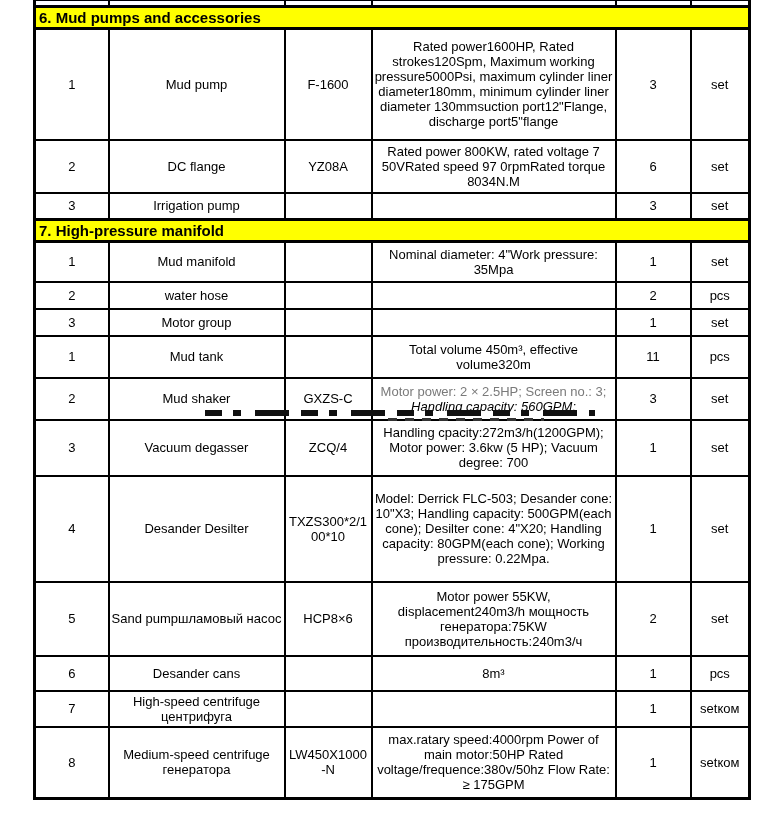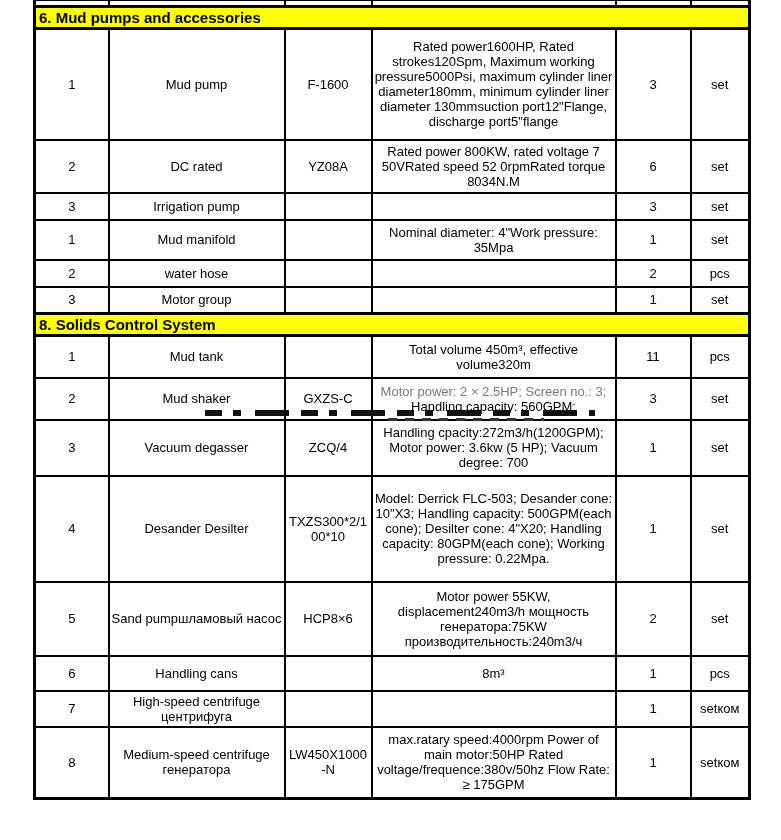--- a/index.html
+++ b/index.html
@@ -24,21 +24,21 @@
     text-align:left;font-size:12px;line-height:15.5px;padding:1px 3px;border-radius:20px;
   }
   tr.section-row td{
     background:#ffff00;
     font-weight:bold;font-size:15px;
     text-align:left;padding:2px 2px 2px 3px;
     border-top-width:3px;border-bottom-width:3px;
   }
   tr.sliver td{height:4px;padding:0;border-bottom-width:3px;}
   .faded{color:#7a7a7a;display:block;}
-  .desc-line{display:block;}
+  .desc-line{display:block;font-style:italic;}
   
   .wm1{
     position:absolute;left:205px;top:410px;width:390px;height:6px;
     background:repeating-linear-gradient(90deg,
       #111 0 17px,transparent 17px 28px,
       #111 28px 36px,transparent 36px 50px,
       #111 50px 84px,transparent 84px 96px);
     pointer-events:none;
   }
   .wm2{
@@ -80,36 +80,39 @@
         <td>1</td>
         <td>Mud pump</td>
         <td>F-1600</td>
         <td class="desc">Rated power1600HP, Rated strokes120Spm, Maximum working pressure5000Psi, maximum cylinder liner diameter180mm, minimum cylinder liner diameter 130mmsuction port12"Flange, discharge port5"flange</td>
         <td>3</td>
         <td>set</td>
       </tr>
 
       <tr style="height:53px">
         <td>2</td>
-        <td>DC rated</td>
+        <td>DC flange</td>
         <td>YZ08A</td>
-        <td class="desc">Rated power 800KW, rated voltage 7 50VRated speed 52 0rpmRated torque 8034N.M</td>
+        <td class="desc">Rated power 800KW, rated voltage 7 50VRated speed 97 0rpmRated torque 8034N.M</td>
         <td>6</td>
         <td>set</td>
       </tr>
 
       <tr style="height:27px">
         <td>3</td>
         <td>Irrigation pump</td>
         <td></td>
         <td class="desc"></td>
         <td>3</td>
         <td>set</td>
       </tr>
 
+      <tr class="section-row">
+        <td colspan="6">7. High-pressure manifold</td>
+      </tr>
 
       <tr style="height:40px">
         <td>1</td>
         <td>Mud manifold</td>
         <td></td>
         <td class="desc">Nominal diameter: 4"Work pressure: 35Mpa</td>
         <td>1</td>
         <td>set</td>
       </tr>
 
@@ -124,23 +127,20 @@
 
       <tr style="height:27px">
         <td>3</td>
         <td>Motor group</td>
         <td></td>
         <td class="desc"></td>
         <td>1</td>
         <td>set</td>
       </tr>
 
-      <tr class="section-row">
-        <td colspan="6">8. Solids Control System</td>
-      </tr>
 
       <tr style="height:42px">
         <td>1</td>
         <td>Mud tank</td>
         <td></td>
         <td class="desc">Total volume 450m³, effective volume320m</td>
         <td>11</td>
         <td>pcs</td>
       </tr>
 
@@ -178,21 +178,21 @@
         <td>5</td>
         <td>Sand pumpшламовый насос</td>
         <td>HCP8×6</td>
         <td class="desc">Motor power 55KW, displacement240m3/h мощность генератора:75KW производительность:240m3/ч</td>
         <td>2</td>
         <td>set</td>
       </tr>
 
       <tr style="height:35px">
         <td>6</td>
-        <td>Handling cans</td>
+        <td>Desander cans</td>
         <td></td>
         <td class="desc">8m³</td>
         <td>1</td>
         <td>pcs</td>
       </tr>
 
       <tr style="height:36px">
         <td>7</td>
         <td>High-speed centrifuge центрифуга</td>
         <td></td>

